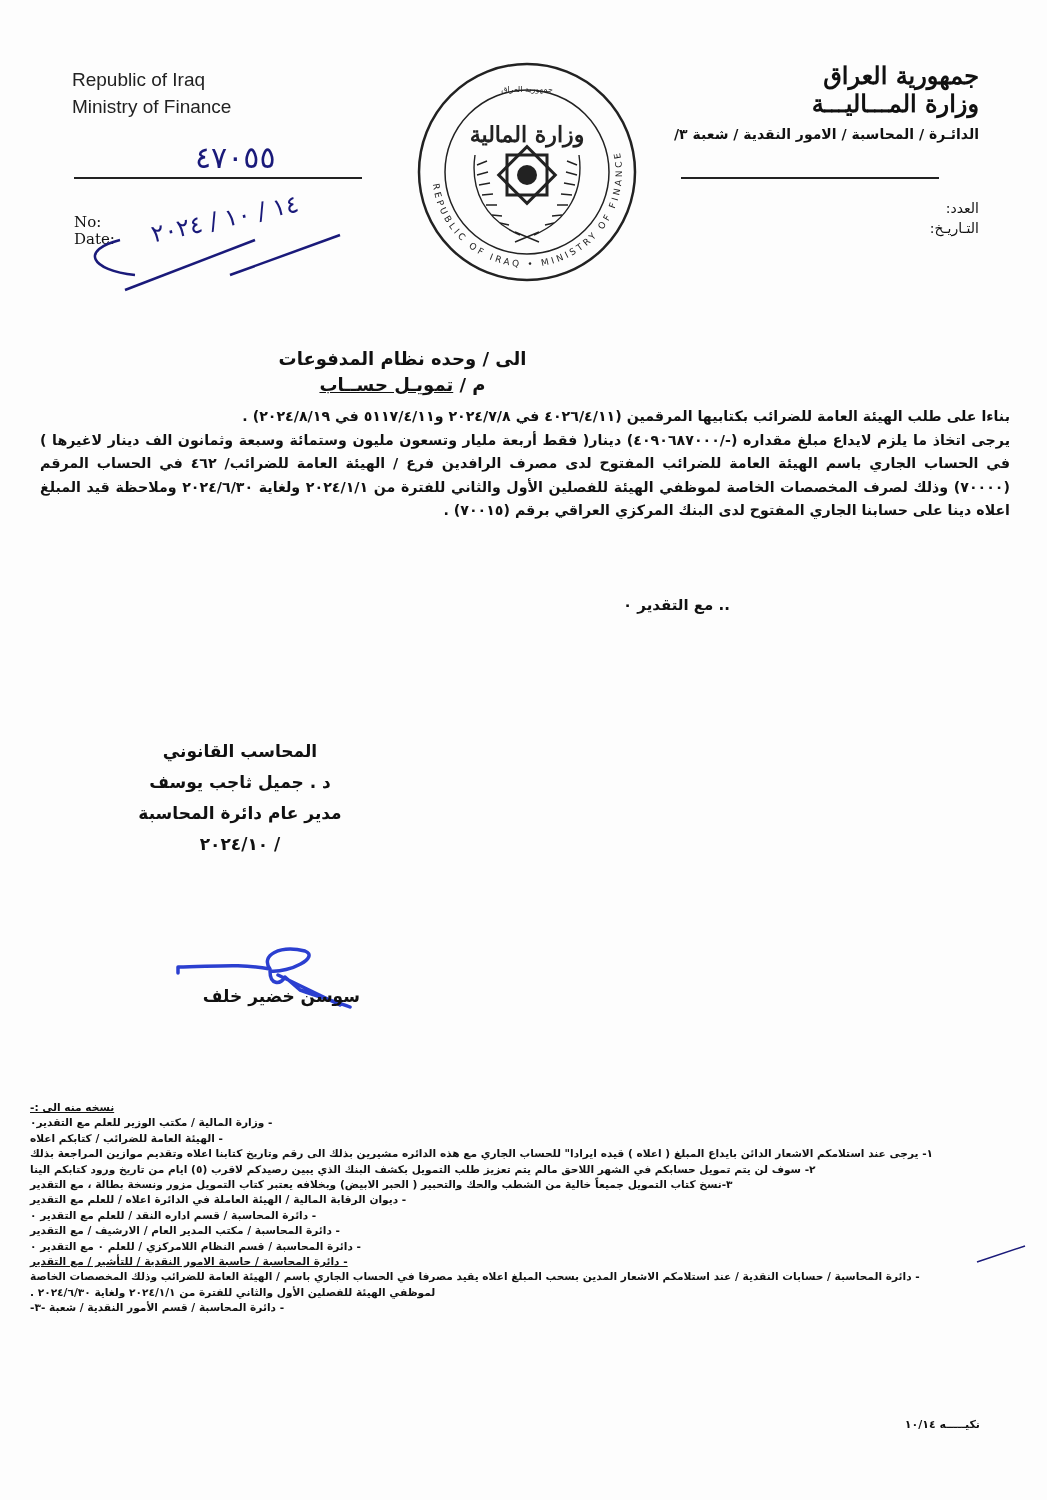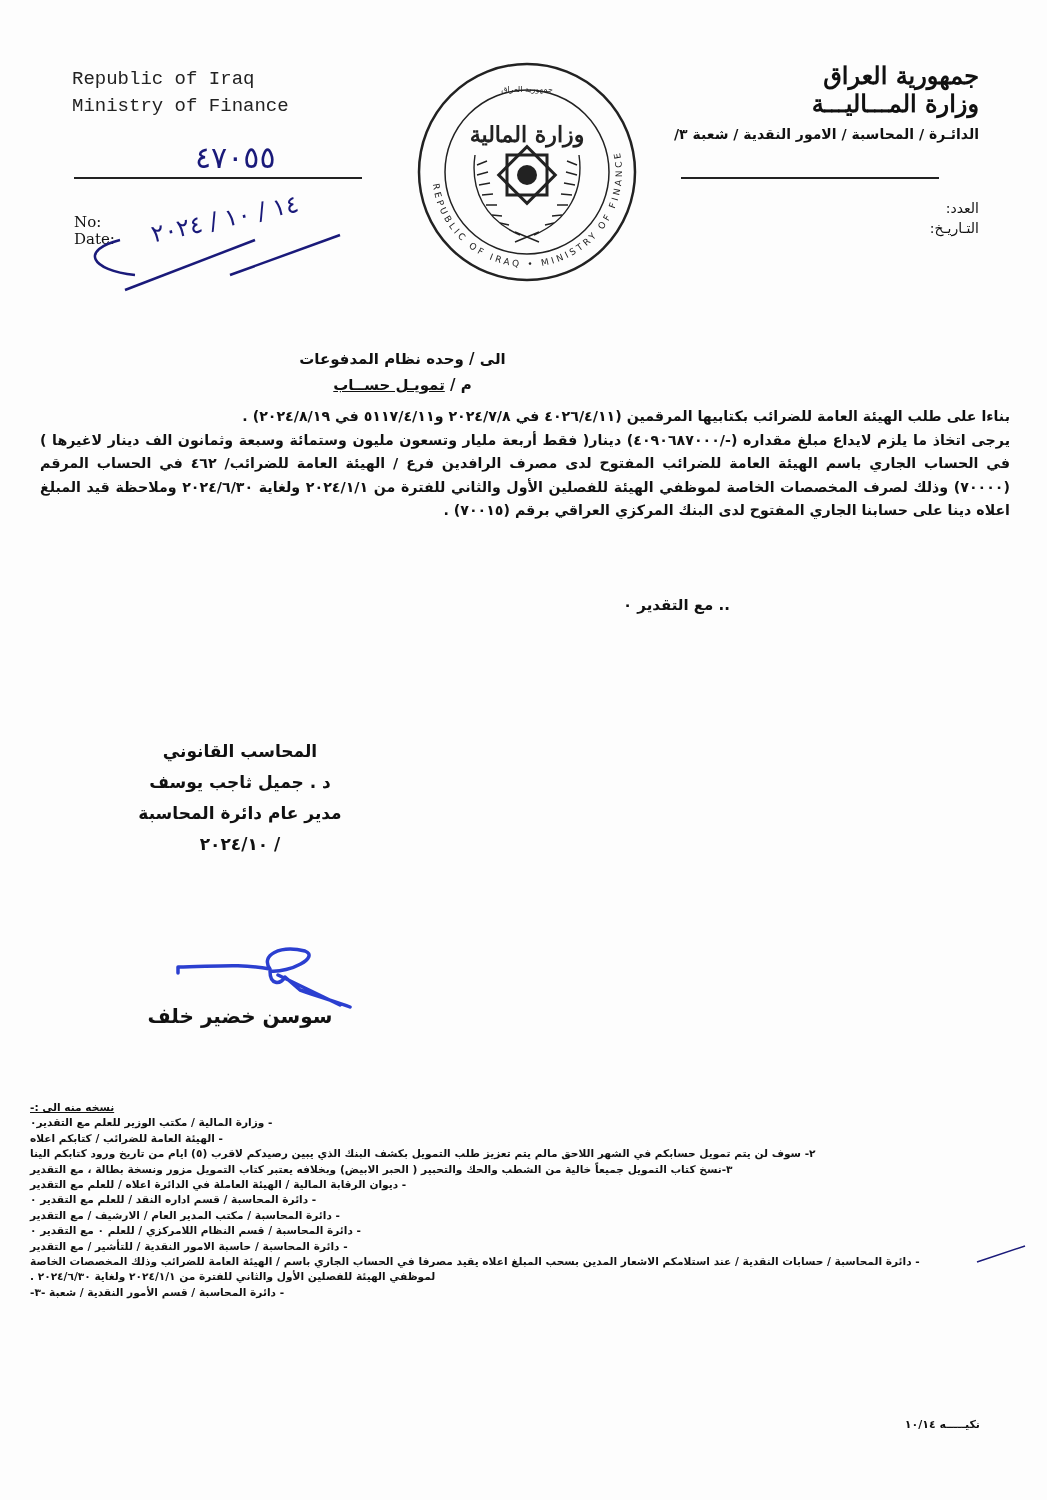--- a/index.html
+++ b/index.html
@@ -1,34 +1,34 @@
 <!DOCTYPE html>
 <html><head>
 <meta charset="utf-8">
 <style>
   html, body { margin:0; padding:0; }
   body { width:1047px; height:1500px; background:#fdfdfd; position:relative; overflow:hidden; font-family:"DejaVu Sans", sans-serif; color:#111; }
   .abs { position:absolute; }
-  .en-head { left:72px; top:66px; font-family:Liberation Mono, monospace; font-size:19px; line-height:27px; color:#222; }
+  .en-head { left:72px; top:66px; font-family:Liberation Sans, sans-serif; font-size:19px; line-height:27px; color:#222; }
   .ar-head { right:68px; top:62px; text-align:right; direction:rtl; }
   .ar-head .l1 { font-size:24px; font-weight:bold; line-height:28px; font-family:"DejaVu Serif", serif; }
   .ar-head .l2 { font-size:24px; font-weight:bold; line-height:28px; font-family:"DejaVu Serif", serif; }
   .ar-head .l3 { font-size:14px; font-weight:bold; margin-top:8px; }
   .hr-right { right:108px; top:177px; width:258px; height:2px; background:#222; }
   .hr-left { left:74px; top:177px; width:288px; height:2px; background:#222; }
   .meta-r { right:68px; top:198px; direction:rtl; text-align:right; font-size:14px; line-height:20px; }
   .meta-l { left:74px; top:214px; font-family:"DejaVu Serif", serif; font-size:15px; line-height:17px; }
   .handwrite { color:#1a1a7a; font-size:30px; font-family:"DejaVu Sans", sans-serif; }
-  .to { left:0; width:865px; top:346px; text-align:center; direction:rtl; font-weight:bold; font-size:15px; line-height:26px; }
+  .to { left:0; width:865px; top:346px; text-align:center; direction:rtl; font-weight:bold; font-size:18px; line-height:26px; }
   .to .subj u { text-decoration:underline; }
   .body { left:40px; width:970px; top:405px; direction:rtl; text-align:justify; font-weight:bold; font-size:14.2px; line-height:23.6px; }
   .body p { margin:0; }
   .regards { left:600px; top:596px; width:130px; direction:rtl; font-weight:bold; font-size:15px; }
   .sig1 { left:120px; top:736px; width:240px; direction:rtl; text-align:center; font-weight:bold; font-size:17px; line-height:31px; }
-  .sig2 { left:120px; top:1000px; width:240px; direction:rtl; text-align:center; font-weight:bold; font-size:20px; line-height:33px; }
+  .sig2 { left:120px; top:980px; width:240px; direction:rtl; text-align:right; font-weight:bold; font-size:17px; line-height:33px; }
   .copies { left:30px; width:954px; top:1100px; direction:rtl; text-align:left; font-weight:bold; font-size:10.6px; line-height:15.4px; }
   .copies .ttl { text-decoration:underline; }
   .copies div { white-space:nowrap; }
   .footer { left:880px; top:1418px; width:100px; direction:rtl; text-align:right; font-weight:bold; font-size:11px; }
 </style>
 </head>
 <body>
 
 <div class="abs en-head">
   <div>Republic of Iraq</div>
@@ -114,27 +114,28 @@
 </svg>
 
 <div class="abs sig2">
   <div>سوسن خضير خلف</div>
 </div>
 
 <div class="abs copies">
   <div class="ttl">نسخه منه الى :-</div>
   <div style="padding-right:0;">- وزارة المالية / مكتب الوزير للعلم  مع التقدير٠</div>
   <div>- الهيئة العامة للضرائب / كتابكم اعلاه</div>
+  <div style="padding-right:12px;">١- يرجى عند استلامكم الاشعار الدائن بايداع المبلغ ( اعلاه )  قيده ايرادا" للحساب الجاري مع هذه الدائره مشيرين بذلك الى رقم وتاريخ كتابنا اعلاه وتقديم موازين المراجعة بذلك</div>
   <div style="padding-right:12px;">٢- سوف لن يتم تمويل حسابكم في الشهر اللاحق مالم يتم تعزيز طلب التمويل بكشف البنك الذي يبين رصيدكم لاقرب (٥) ايام من  تاريخ ورود كتابكم  الينا</div>
   <div style="padding-right:12px;">٣-نسخ كتاب التمويل جميعاً خالية من الشطب والحك والتحبير ( الحبر الابيض) وبخلافه يعتبر كتاب التمويل مزور ونسخة بطالة ، مع التقدير</div>
   <div style="padding-right:12px;">- ديوان الرقابة المالية / الهيئة العاملة في الدائرة اعلاه / للعلم مع التقدير</div>
   <div style="padding-right:12px;">- دائرة المحاسبة / قسم اداره النقد / للعلم مع التقدير ٠</div>
   <div style="padding-right:12px;">- دائرة المحاسبة / مكتب المدير العام / الارشيف / مع التقدير</div>
   <div style="padding-right:12px;">- دائرة المحاسبة / قسم النظام اللامركزي  / للعلم ٠ مع التقدير ٠</div>
-  <div style="padding-right:12px;">- دائرة المحاسبة / حاسبة الامور النقدية / للتأشير / مع التقدير</div>
+  <div style="padding-right:12px;text-decoration:underline;">- دائرة المحاسبة / حاسبة الامور النقدية / للتأشير / مع التقدير</div>
   <div>- دائرة المحاسبة / حسابات النقدية / عند استلامكم الاشعار المدين بسحب المبلغ  اعلاه  يقيد مصرفا في الحساب الجاري باسم / الهيئة العامة للضرائب وذلك المخصصات الخاصة</div>
   <div>لموظفي الهيئة للفصلين الأول والثاني للفترة من ٢٠٢٤/١/١ ولغاية ٢٠٢٤/٦/٣٠ .</div>
   <div>- دائرة المحاسبة / قسم الأمور النقدية / شعبة -٣-</div>
 </div>
 
 <svg class="abs" style="left:975px; top:1244px;" width="55" height="20">
   <path d="M2 18 L 50 2" stroke="#1a1a7a" stroke-width="1.5" fill="none"></path>
 </svg>
 
 <div class="abs footer">نكيـــــه ١٠/١٤</div>

